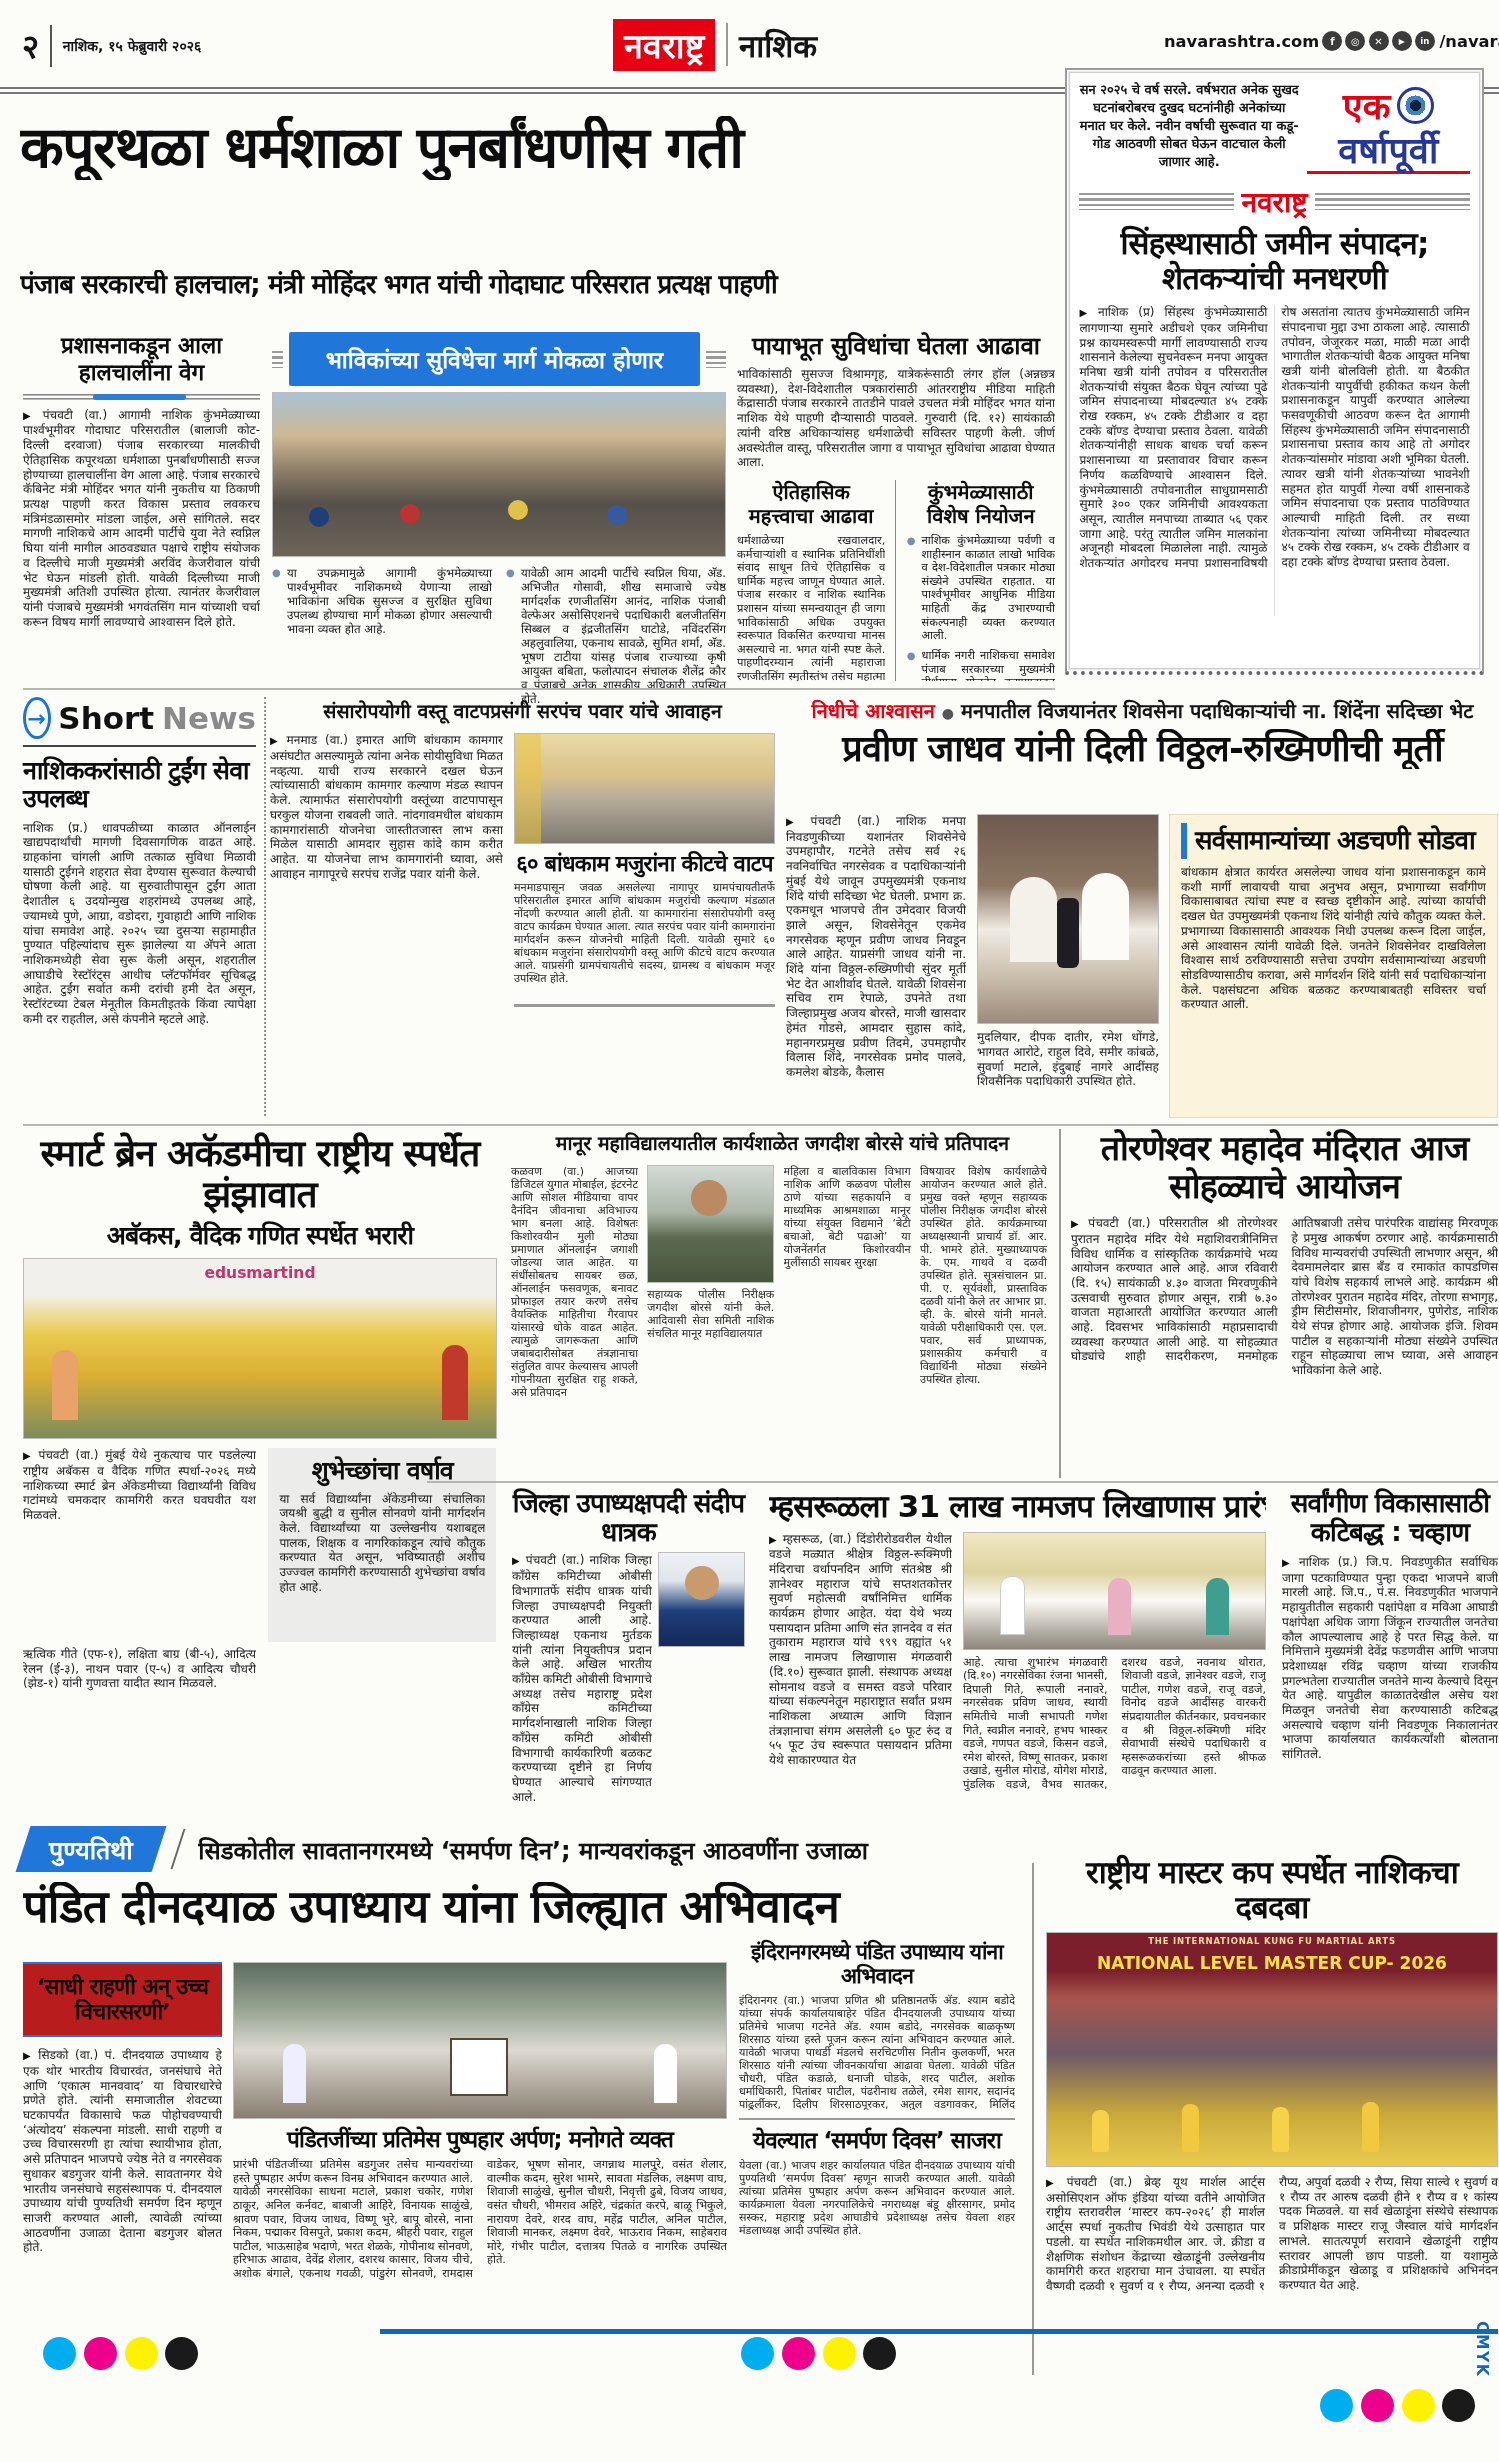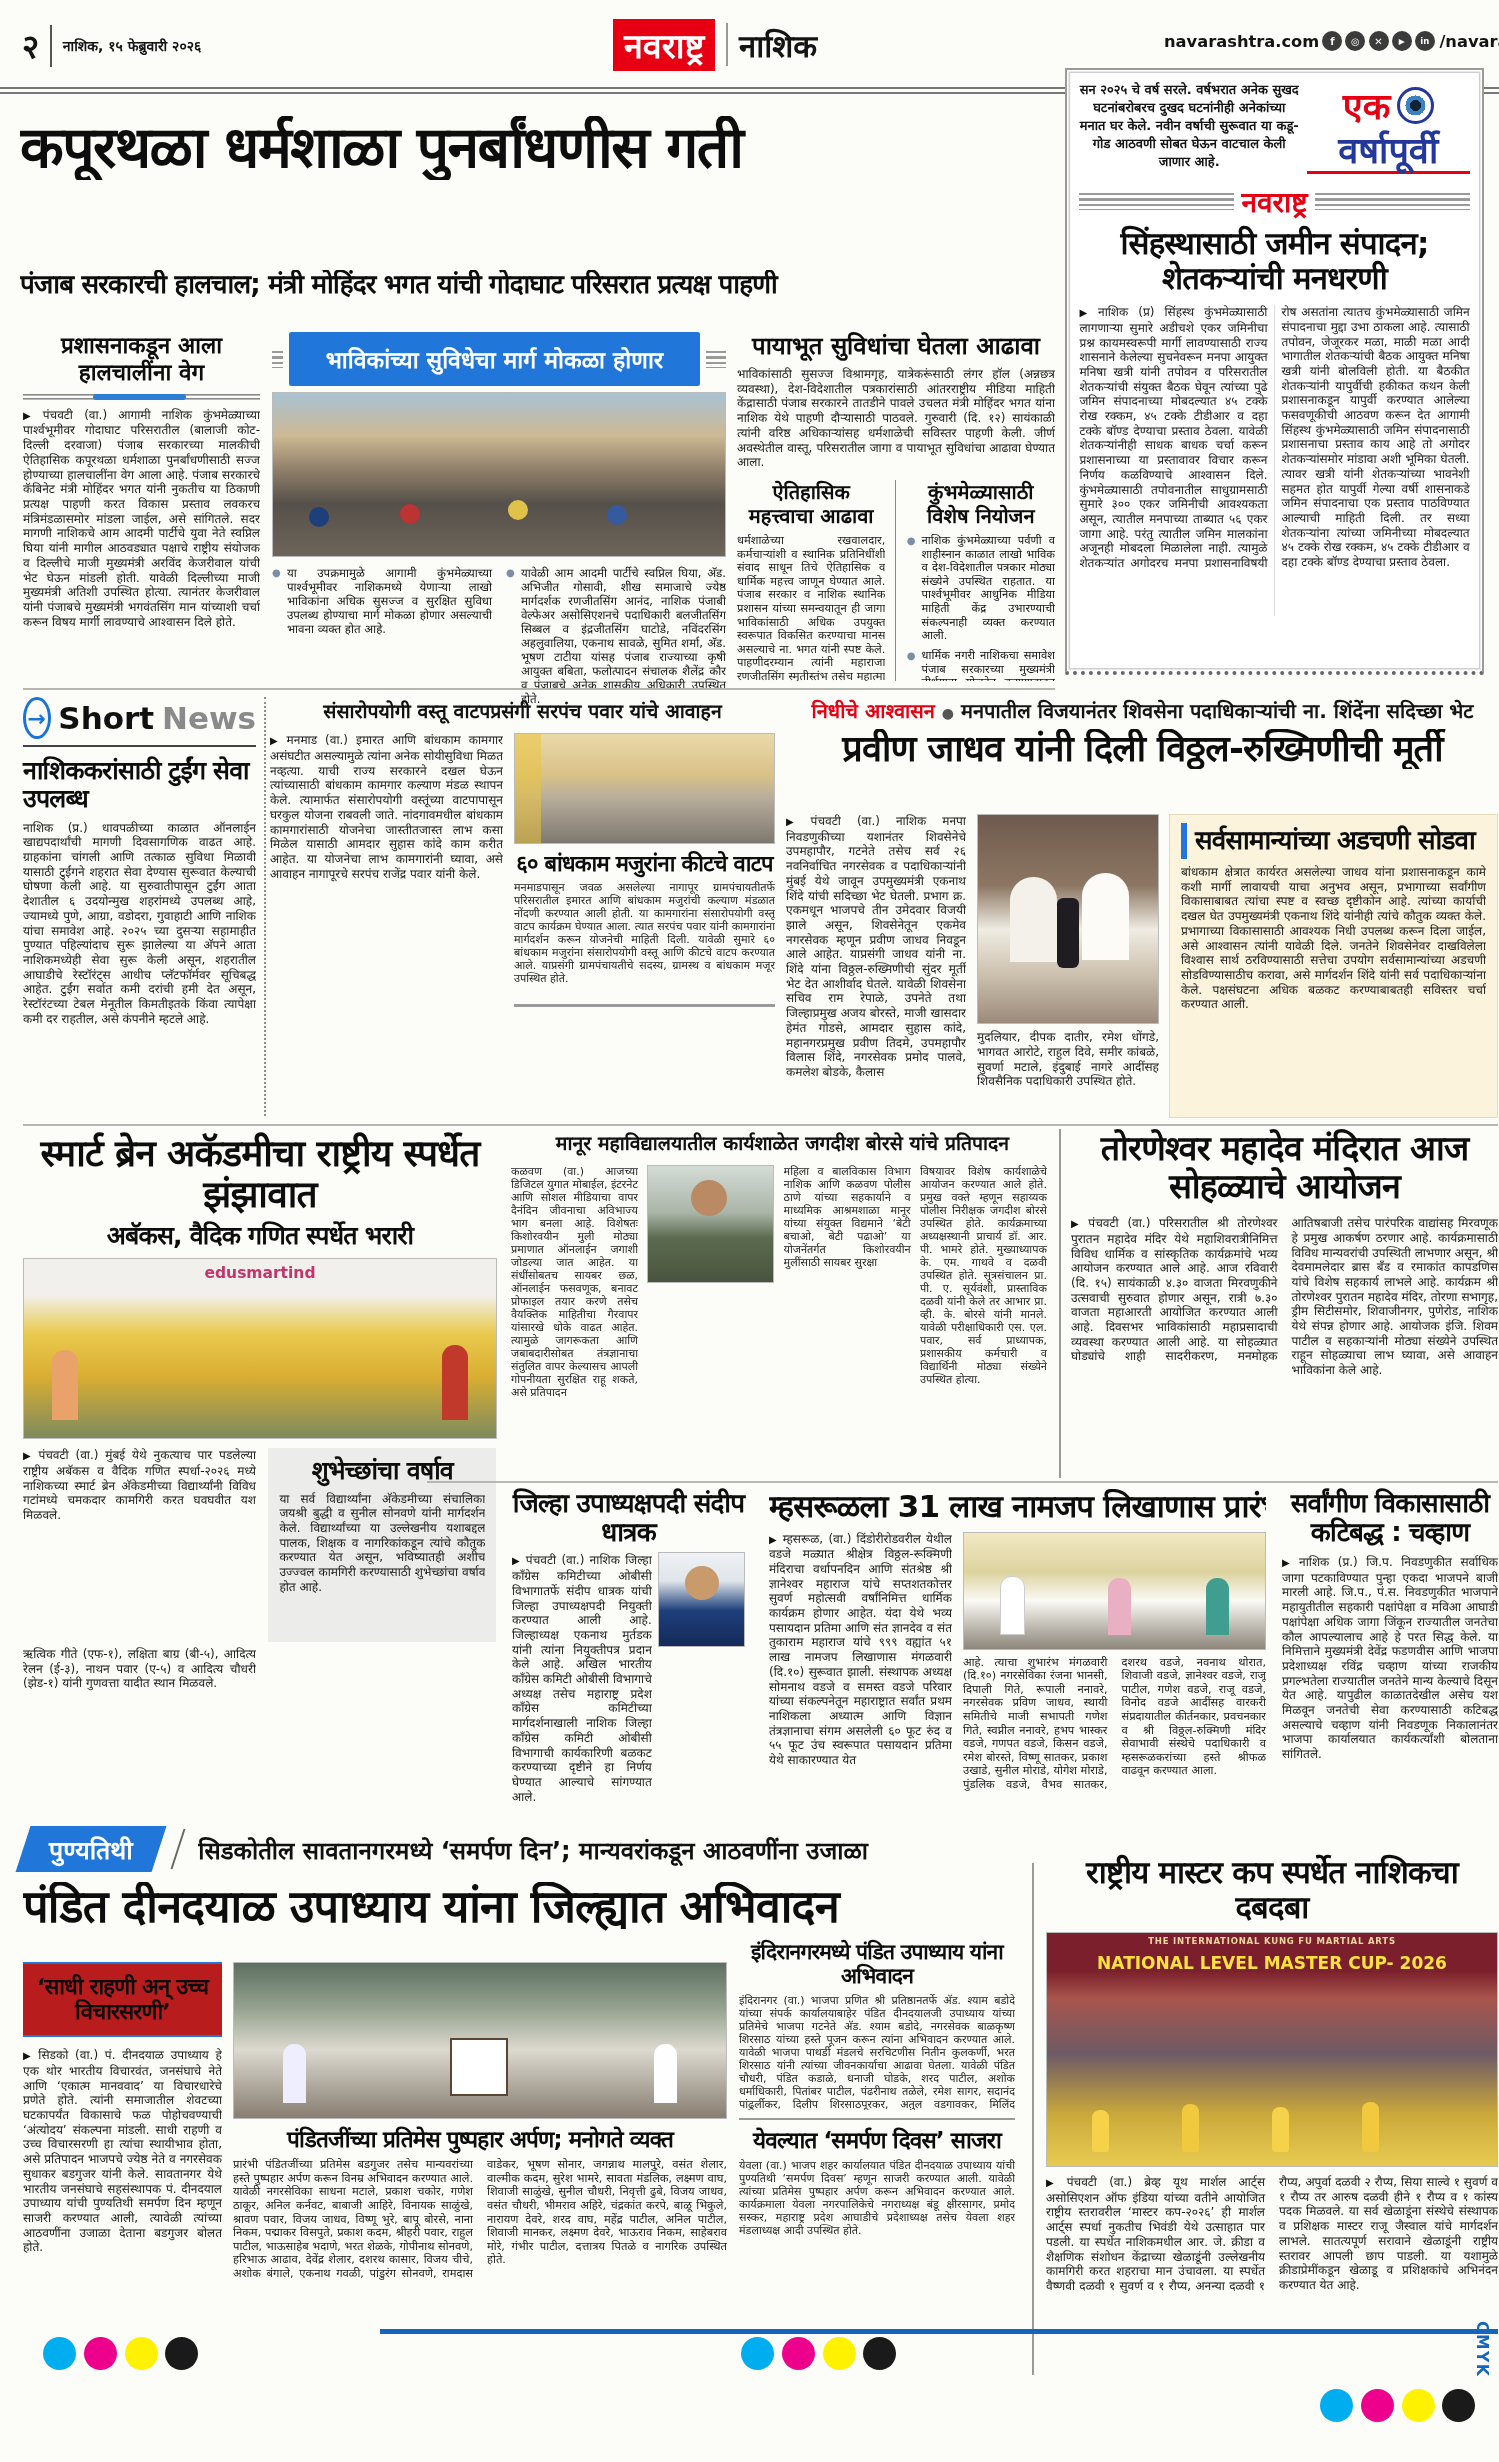--- a/index.html
+++ b/index.html
@@ -85,21 +85,21 @@
       <div class="bullet-row">
           <span class="bullet-dot">●</span>
           <span>यावेळी आम आदमी पार्टीचे स्वप्निल घिया, अ‍ॅड. अभिजीत गोसावी, शीख समाजाचे ज्येष्ठ मार्गदर्शक रणजीतसिंग आनंद, नाशिक पंजाबी वेल्फेअर असोसिएशनचे पदाधिकारी बलजीतसिंग सिब्बल व इंद्रजीतसिंग घाटोडे, नविंदरसिंग अहलुवालिया, एकनाथ सावळे, सुमित शर्मा, अ‍ॅड. भूषण टाटीया यांसह पंजाब राज्याच्या कृषी आयुक्त बबिता, फलोत्पादन संचालक शैलेंद्र कौर व पंजाबचे अनेक शासकीय अधिकारी उपस्थित होते.</span>
         </div>
     </div>
   </div>
 
   <div class="abs" style="left:737px;top:332px;width:318px;height:353px;">
     <div class="col-head" style="font-size:24px;">पायाभूत सुविधांचा घेतला आढावा</div>
     <div class="body-txt" style="margin-top:6.2px;height:105px;">भाविकांसाठी सुसज्ज विश्रामगृह, यात्रेकरूंसाठी लंगर हॉल (अन्नछत्र व्यवस्था), देश-विदेशातील पत्रकारांसाठी आंतरराष्ट्रीय मीडिया माहिती केंद्रासाठी पंजाब सरकारने तातडीने पावले उचलत मंत्री मोहिंदर भगत यांना नाशिक येथे पाहणी दौऱ्यासाठी पाठवले. गुरुवारी (दि. १२) सायंकाळी त्यांनी वरिष्ठ अधिकाऱ्यांसह धर्मशाळेची सविस्तर पाहणी केली. जीर्ण अवस्थेतील वास्तू, परिसरातील जागा व पायाभूत सुविधांचा आढावा घेण्यात आला.</div>
-    <div style="display:flex;gap:11px;margin-top:7.8px;justify-content:space-between;">
+    <div style="display:flex;gap:11px;margin-top:7.8px;">
       <div style="width:151px;border-right:1.6px solid #888;padding-right:9.3px;">
         <div class="col-head" style="font-size:20px;">ऐतिहासिक महत्त्वाचा आढावा</div>
         <div class="body-txt" style="margin-top:6.2px;height:147px;font-size:11.3px;line-height:13.6px;">धर्मशाळेच्या रखवालदार, कर्मचाऱ्यांशी व स्थानिक प्रतिनिधींशी संवाद साधून तिचे ऐतिहासिक व धार्मिक महत्त्व जाणून घेण्यात आले. पंजाब सरकार व नाशिक स्थानिक प्रशासन यांच्या समन्वयातून ही जागा भाविकांसाठी अधिक उपयुक्त स्वरूपात विकसित करण्याचा मानस असल्याचे ना. भगत यांनी स्पष्ट केले. पाहणीदरम्यान त्यांनी महाराजा रणजीतसिंग स्मृतीस्तंभ तसेच महात्मा गांधी स्मृतीस्तंभ येथे जाऊन पुष्पहार अर्पण केले. महाराजा रणजीतसिंग यांच्या कार्यावर आधारित धडा शालेय अभ्यासक्रमात समाविष्ट करण्याचा विचार सुरू असल्याचेही त्यांनी सांगितले.</div>
       </div>
       <div style="width:151px;">
         <div class="col-head" style="font-size:20px;">कुंभमेळ्यासाठी विशेष नियोजन</div>
         <div style="margin-top:6.2px;height:147px;overflow:hidden;font-size:11.3px;line-height:13.6px;text-align:justify;">
           <div class="bullet-row">
               <span class="bullet-dot">●</span>
               <span>नाशिक कुंभमेळ्याच्या पर्वणी व शाहीस्नान काळात लाखो भाविक व देश-विदेशातील पत्रकार मोठ्या संख्येने उपस्थित राहतात. या पार्श्वभूमीवर आधुनिक मीडिया माहिती केंद्र उभारण्याची संकल्पनाही व्यक्त करण्यात आली.</span>
@@ -215,20 +215,21 @@
   </div>
 
   <div class="abs" style="left:511px;top:1129px;width:543px;">
     <div class="strap center" style="font-size:19.4px;">मानूर महाविद्यालयातील कार्यशाळेत जगदीश बोरसे यांचे प्रतिपादन</div>
     <div style="display:flex;gap:9.3px;margin-top:9.3px;height:256px;overflow:hidden;">
       <div class="small-txt" style="width:127px;">कळवण (वा.) आजच्या डिजिटल युगात मोबाईल, इंटरनेट आणि सोशल मीडियाचा वापर दैनंदिन जीवनाचा अविभाज्य भाग बनला आहे. विशेषतः किशोरवयीन मुली मोठ्या प्रमाणात ऑनलाईन जगाशी जोडल्या जात आहेत. या संधींसोबतच सायबर छळ, ऑनलाईन फसवणूक, बनावट प्रोफाइल तयार करणे तसेच वैयक्तिक माहितीचा गैरवापर यांसारखे धोके वाढत आहेत. त्यामुळे जागरूकता आणि जबाबदारीसोबत तंत्रज्ञानाचा संतुलित वापर केल्यासच आपली गोपनीयता सुरक्षित राहू शकते, असे प्रतिपादन</div>
       <div style="width:127px;">
         <div class="photo" style="height:116px;background:linear-gradient(180deg,#d4dcd6 0%,#aab5a8 40%,#5c6b4f 62%,#49543e 100%);">
           <span style="position:absolute;left:34%;top:12%;width:36px;height:36px;border-radius:50%;background:#b98a63;"></span>
         </div>
+        <div class="small-txt" style="margin-top:4.7px;height:130px;">सहाय्यक पोलीस निरीक्षक जगदीश बोरसे यांनी केले. आदिवासी सेवा समिती नाशिक संचलित मानूर महाविद्यालयात</div>
       </div>
       <div class="small-txt" style="width:127px;">महिला व बालविकास विभाग नाशिक आणि कळवण पोलीस ठाणे यांच्या सहकार्याने व माध्यमिक आश्रमशाळा मानूर यांच्या संयुक्त विद्यमाने ‘बेटी बचाओ, बेटी पढाओ’ या योजनेंतर्गत किशोरवयीन मुलींसाठी सायबर सुरक्षा</div>
       <div class="small-txt" style="width:127px;">विषयावर विशेष कार्यशाळेचे आयोजन करण्यात आले होते. प्रमुख वक्ते म्हणून सहाय्यक पोलीस निरीक्षक जगदीश बोरसे उपस्थित होते. कार्यक्रमाच्या अध्यक्षस्थानी प्राचार्य डॉ. आर. पी. भामरे होते. मुख्याध्यापक के. एम. गाथवे व दळवी उपस्थित होते. सूत्रसंचालन प्रा. पी. ए. सूर्यवंशी, प्रास्ताविक दळवी यांनी केले तर आभार प्रा. व्ही. के. बोरसे यांनी मानले. यावेळी परीक्षाधिकारी एस. एल. पवार, सर्व प्राध्यापक, प्रशासकीय कर्मचारी व विद्यार्थिनी मोठ्या संख्येने उपस्थित होत्या.</div>
     </div>
   </div>
   <div class="abs" style="left:1059px;top:1129px;width:1.6px;height:349px;background:#9a9a9a;"></div>
 
   <div class="abs" style="left:1071px;top:1129px;width:427px;">
     <div class="hl center" style="font-size:34px;">तोरणेश्वर महादेव मंदिरात आज सोहळ्याचे आयोजन</div>
     <div class="body-txt cols2" style="margin-top:11px;height:241px;"><span class="pointer">▶</span><span>पंचवटी (वा.) परिसरातील श्री तोरणेश्वर पुरातन महादेव मंदिर येथे महाशिवरात्रीनिमित्त विविध धार्मिक व सांस्कृतिक कार्यक्रमांचे भव्य आयोजन करण्यात आले आहे. आज रविवारी (दि. १५) सायंकाळी ४.३० वाजता मिरवणुकीने उत्सवाची सुरुवात होणार असून, रात्री ७.३० वाजता महाआरती आयोजित करण्यात आली आहे. दिवसभर भाविकांसाठी महाप्रसादाची व्यवस्था करण्यात आली आहे. या सोहळ्यात घोड्यांचे शाही सादरीकरण, मनमोहक आतिषबाजी तसेच पारंपरिक वाद्यांसह मिरवणूक हे प्रमुख आकर्षण ठरणार आहे. कार्यक्रमासाठी विविध मान्यवरांची उपस्थिती लाभणार असून, श्री देवमामलेदार ब्रास बँड व रमाकांत कापडणिस यांचे विशेष सहकार्य लाभले आहे. कार्यक्रम श्री तोरणेश्वर पुरातन महादेव मंदिर, तोरणा सभागृह, ड्रीम सिटीसमोर, शिवाजीनगर, पुणेरोड, नाशिक येथे संपन्न होणार आहे. आयोजक इंजि. शिवम पाटील व सहकाऱ्यांनी मोठ्या संख्येने उपस्थित राहून सोहळ्याचा लाभ घ्यावा, असे आवाहन भाविकांना केले आहे.</span></div>

